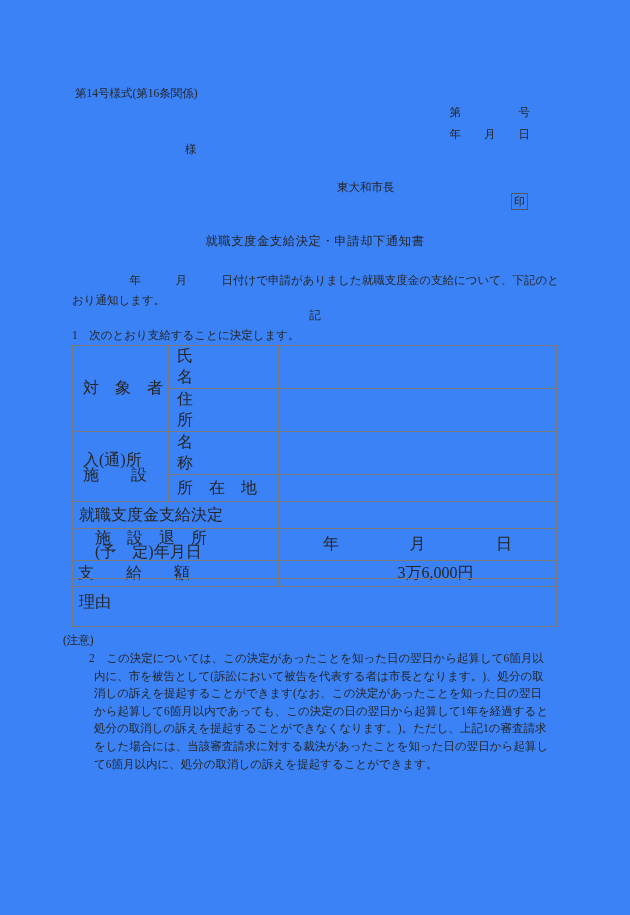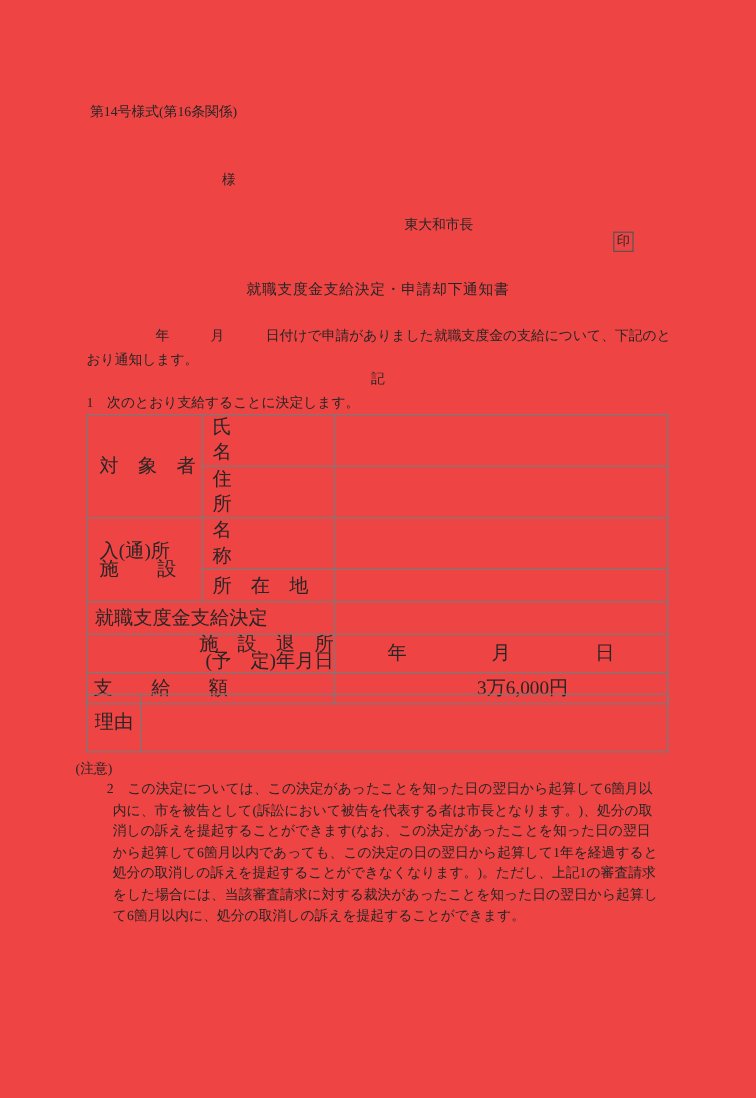--- a/index.html
+++ b/index.html
@@ -1,20 +1,20 @@
 <!DOCTYPE html>
 <html><head>
 <meta charset="utf-8">
 <style>
   html,body { margin:0; padding:0; background:#e8e8e8; }
   .page {
     position:relative;
     width:630px; height:915px;
     margin:0 auto;
-    background:#ef4444;
+    background:#3b82f6;
     font-family:"Liberation Serif","DejaVu Serif",serif;
     color:#262626;
     font-size:11.5px;
     overflow:hidden;
   }
   .abs { position:absolute; }
 
   .form-no   { left:75px;  top:86px; }
   .doc-head  { right:100px; top:101px; text-align:right; line-height:22px; }
   .addressee { left:185px; top:142px; }
@@ -33,39 +33,43 @@
   table { border-collapse:collapse; table-layout:fixed; }
   td { border:1px solid #7a7a7a; vertical-align:middle; padding:0;
        font-size:16px; color:#262626; overflow:hidden; }
 
   .t1 { left:72px; top:345px; width:484px; }
   .t2 { left:72px; top:578px; width:484px; }
 
   .lab-group    { padding-left:10px; }
   .lab-sub      { padding-left:8px; }
   .lab-span     { padding-left:6px; }
-  .lab-two      { padding-left:22px; line-height:14px; white-space:pre-line;text-align:right; }
+  .lab-two      { padding-left:22px; line-height:14px; white-space:pre-line; }
   .lab-amount   { padding-left:5px; }
   .group-two    { line-height:15px; white-space:pre-line; }
   .val          { }
   .val-center   { text-align:center;padding-left:36px; }
   .spread       { display:flex; justify-content:space-between; padding:0 44px; }
   .reason-lab   { text-align:center; }
 
   .notice-h { left:63px; top:633px; }
   .notes    { left:94px; top:650px; width:478px; }
   .note     { white-space:pre-line; text-indent:-5px; line-height:17.6px; }
 </style>
 </head>
 <body>
 
 <div class="page">
 
   <div class="abs form-no">第14号様式(第16条関係)</div>
 
+  <div class="abs doc-head">
+    <div>第　　　　　号</div>
+    <div>年　　月　　日</div>
+  </div>
 
   <div class="abs addressee">様</div>
 
   <div class="abs mayor">東大和市長</div>
 
   <div class="abs seal">印</div>
 
   <h1 class="abs title">就職支度金支給決定・申請却下通知書</h1>
 
   <div class="abs intro">　　　　　年　　　月　　　日付けで申請がありました就職支度金の支給について、下記のと

